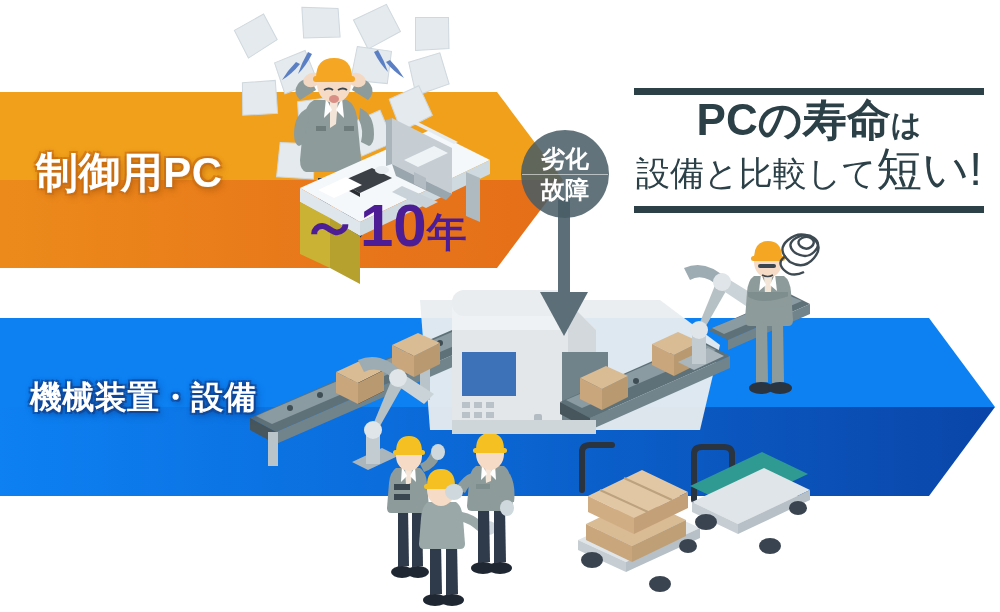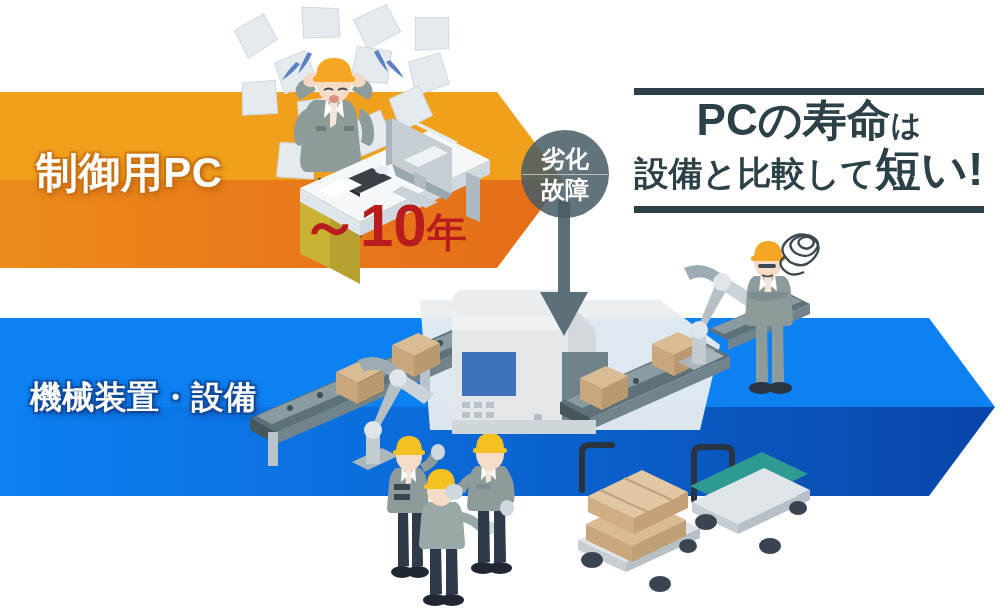--- a/index.html
+++ b/index.html
@@ -40,21 +40,21 @@
       0 0 5px rgba(16,70,150,.95),
       2px 2px 0 rgba(16,70,150,.8),
      -2px 2px 0 rgba(16,70,150,.6),
       2px -2px 0 rgba(16,70,150,.6),
      -2px -2px 0 rgba(16,70,150,.6),
       3px 4px 7px rgba(8,50,120,.5);
   }
 
   .lifespan{
     position:absolute;
-    color:#b91c1c;
+    color:#4c1d95;
     font-weight:700;
     white-space:nowrap;
     line-height:1;
   }
   #orange-life{
     left:300px;top:196px;
     font-size:60px;
   }
   #orange-life .unit{font-size:40px;}
   #blue-life{
@@ -74,21 +74,21 @@
   #headline .rule{
     height:7px;background:#2c4048;width:100%;
   }
   #headline .rule.bottom{margin-top:4px;}
   #headline .l1{
     font-size:44px;font-weight:700;line-height:1.12;
     padding-top:0;white-space:nowrap;
   }
   #headline .l1 .small{font-size:30px;}
   #headline .l2{
-    font-size:34px;font-weight:700;line-height:1.12;
+    font-size:34px;font-weight:400;line-height:1.12;
     padding-bottom:6px;white-space:nowrap;
   }
   #headline .l2 .big{font-size:46px;}
 
   
   #badge{
     position:absolute;
     left:521px;top:130px;
     width:88px;height:88px;
     border-radius:50%;

